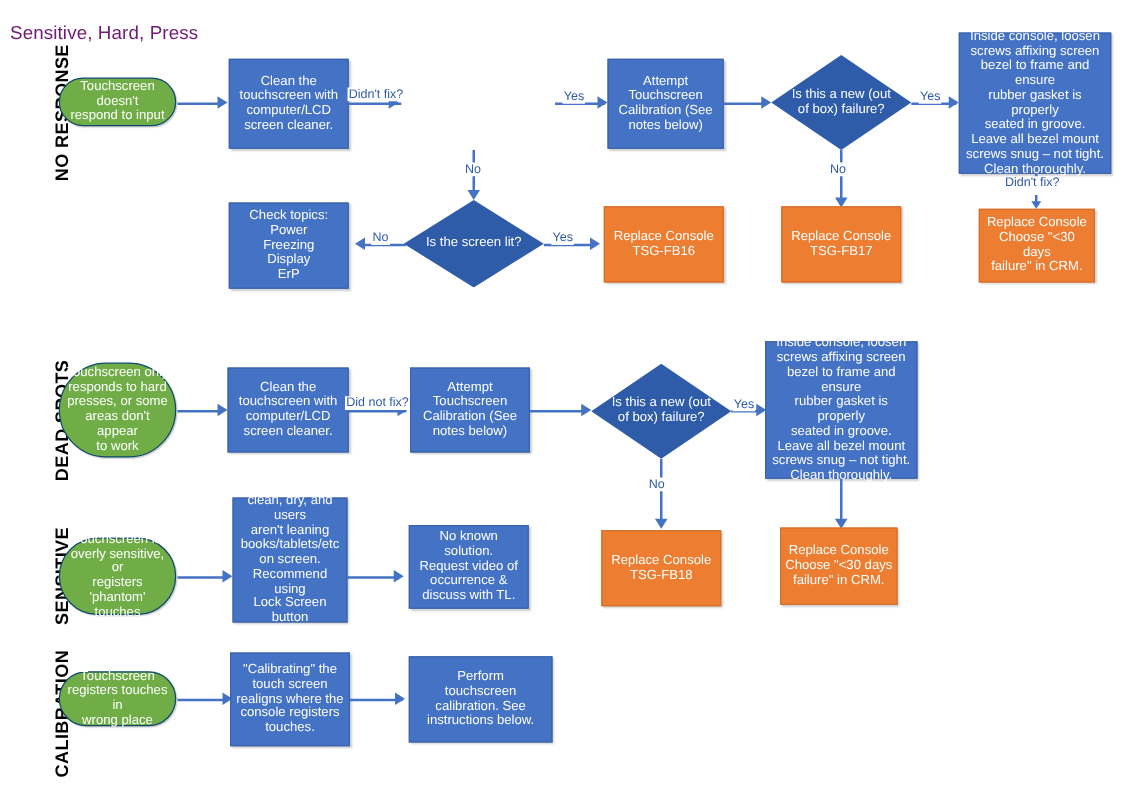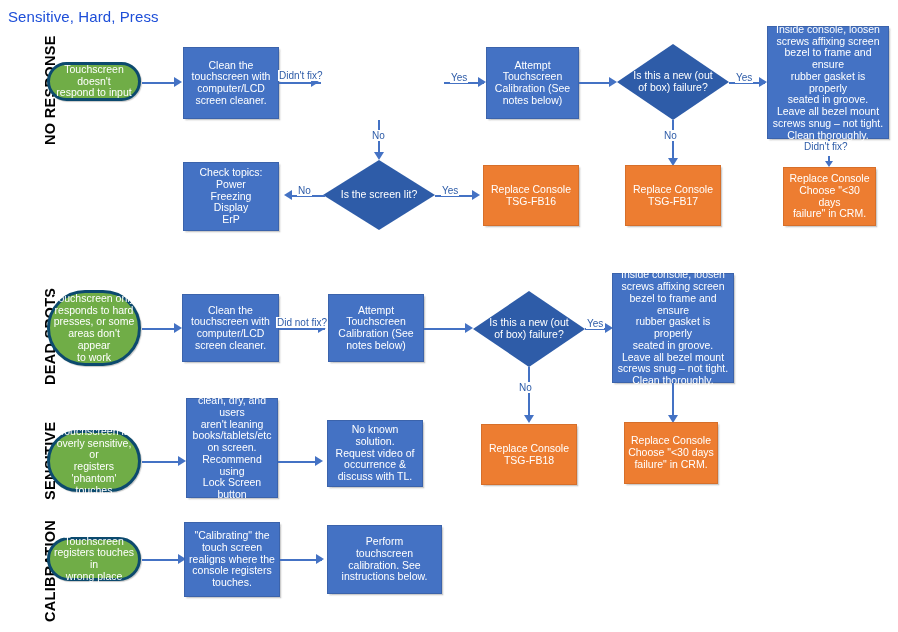--- a/index.html
+++ b/index.html
@@ -10,23 +10,23 @@
   }
   #canvas {
     position: relative;
     width: 898px;
     height: 632px;
     background: #ffffff;
     overflow: hidden;
   }
   .title {
     position: absolute;
-    left: 8px; top: 8px;
+    left: 8px; top: 18px;
     font-size: 15px;
-    color: #1d4ed8;
+    color: #701a75;
     letter-spacing: 0.1px;
   }
   
   .band-label {
     position: absolute;
     font-weight: bold;
     font-size: 14.5px;
     color: #000000;
     letter-spacing: 0.3px;
     transform-origin: 0 0;
@@ -40,21 +40,21 @@
     align-items: center;
     justify-content: center;
     text-align: center;
     color: #ffffff;
     line-height: 1.12;
     padding: 2px 3px;
     white-space: pre-line;
   }
   .n-start {
     background: #70AD47;
-    border: 3px solid #0c4a6e;
+    border: 1px solid #0c4a6e;
     border-radius: 999px;
     font-size: 10.5px;
     box-shadow: 1px 1px 1px rgba(0,0,0,0.22);
   }
   .n-proc {
     background: #4472C4;
     border: 1px solid #3b63ab;
     font-size: 10.5px;
     box-shadow: 1.5px 1.5px 1.5px rgba(0,0,0,0.20);
   }

